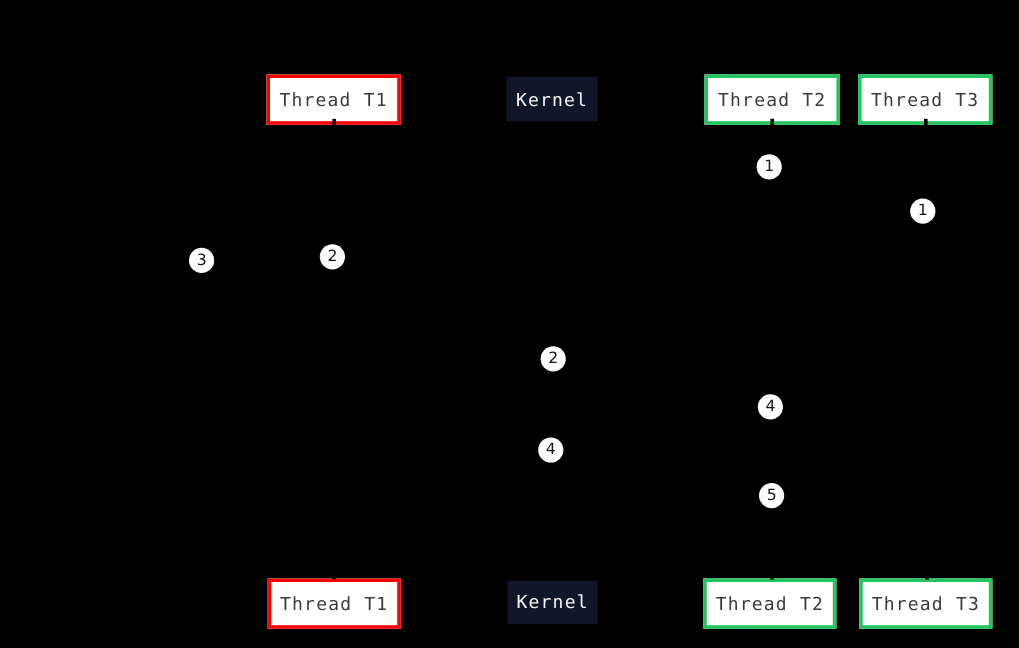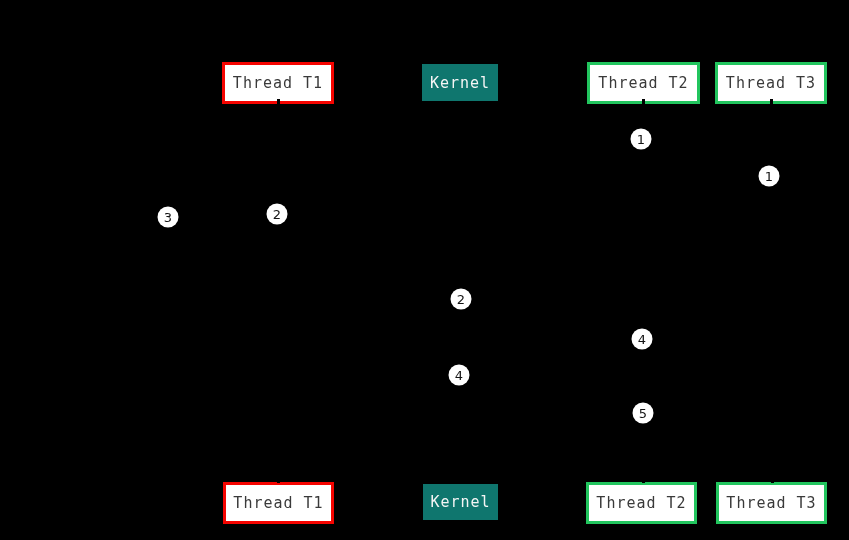--- a/index.html
+++ b/index.html
@@ -17,21 +17,21 @@
     align-items: center;
     justify-content: center;
     font-family: "DejaVu Sans Mono", "Liberation Mono", monospace;
     font-size: 15px;
     letter-spacing: 1px;
     white-space: nowrap;
     z-index: 3;
   }
   .box.thread-red  { background: #ffffff; border: 3px solid #f50400; color: #3a3a3a; }
   .box.thread-blue { background: #ffffff; border: 3px solid #22c55e; color: #3a3a3a; }
-  .box.kernel      { background: #0f766e; border: none; color: #f5f5f5; }
+  .box.kernel      { background: #0f172a; border: none; color: #f5f5f5; }
   .stub {
     position: absolute;
     width: 3px;
     height: 6px;
     background: #000000;
     z-index: 4;
   }
   .marker {
     position: absolute;
     width: 21px;

